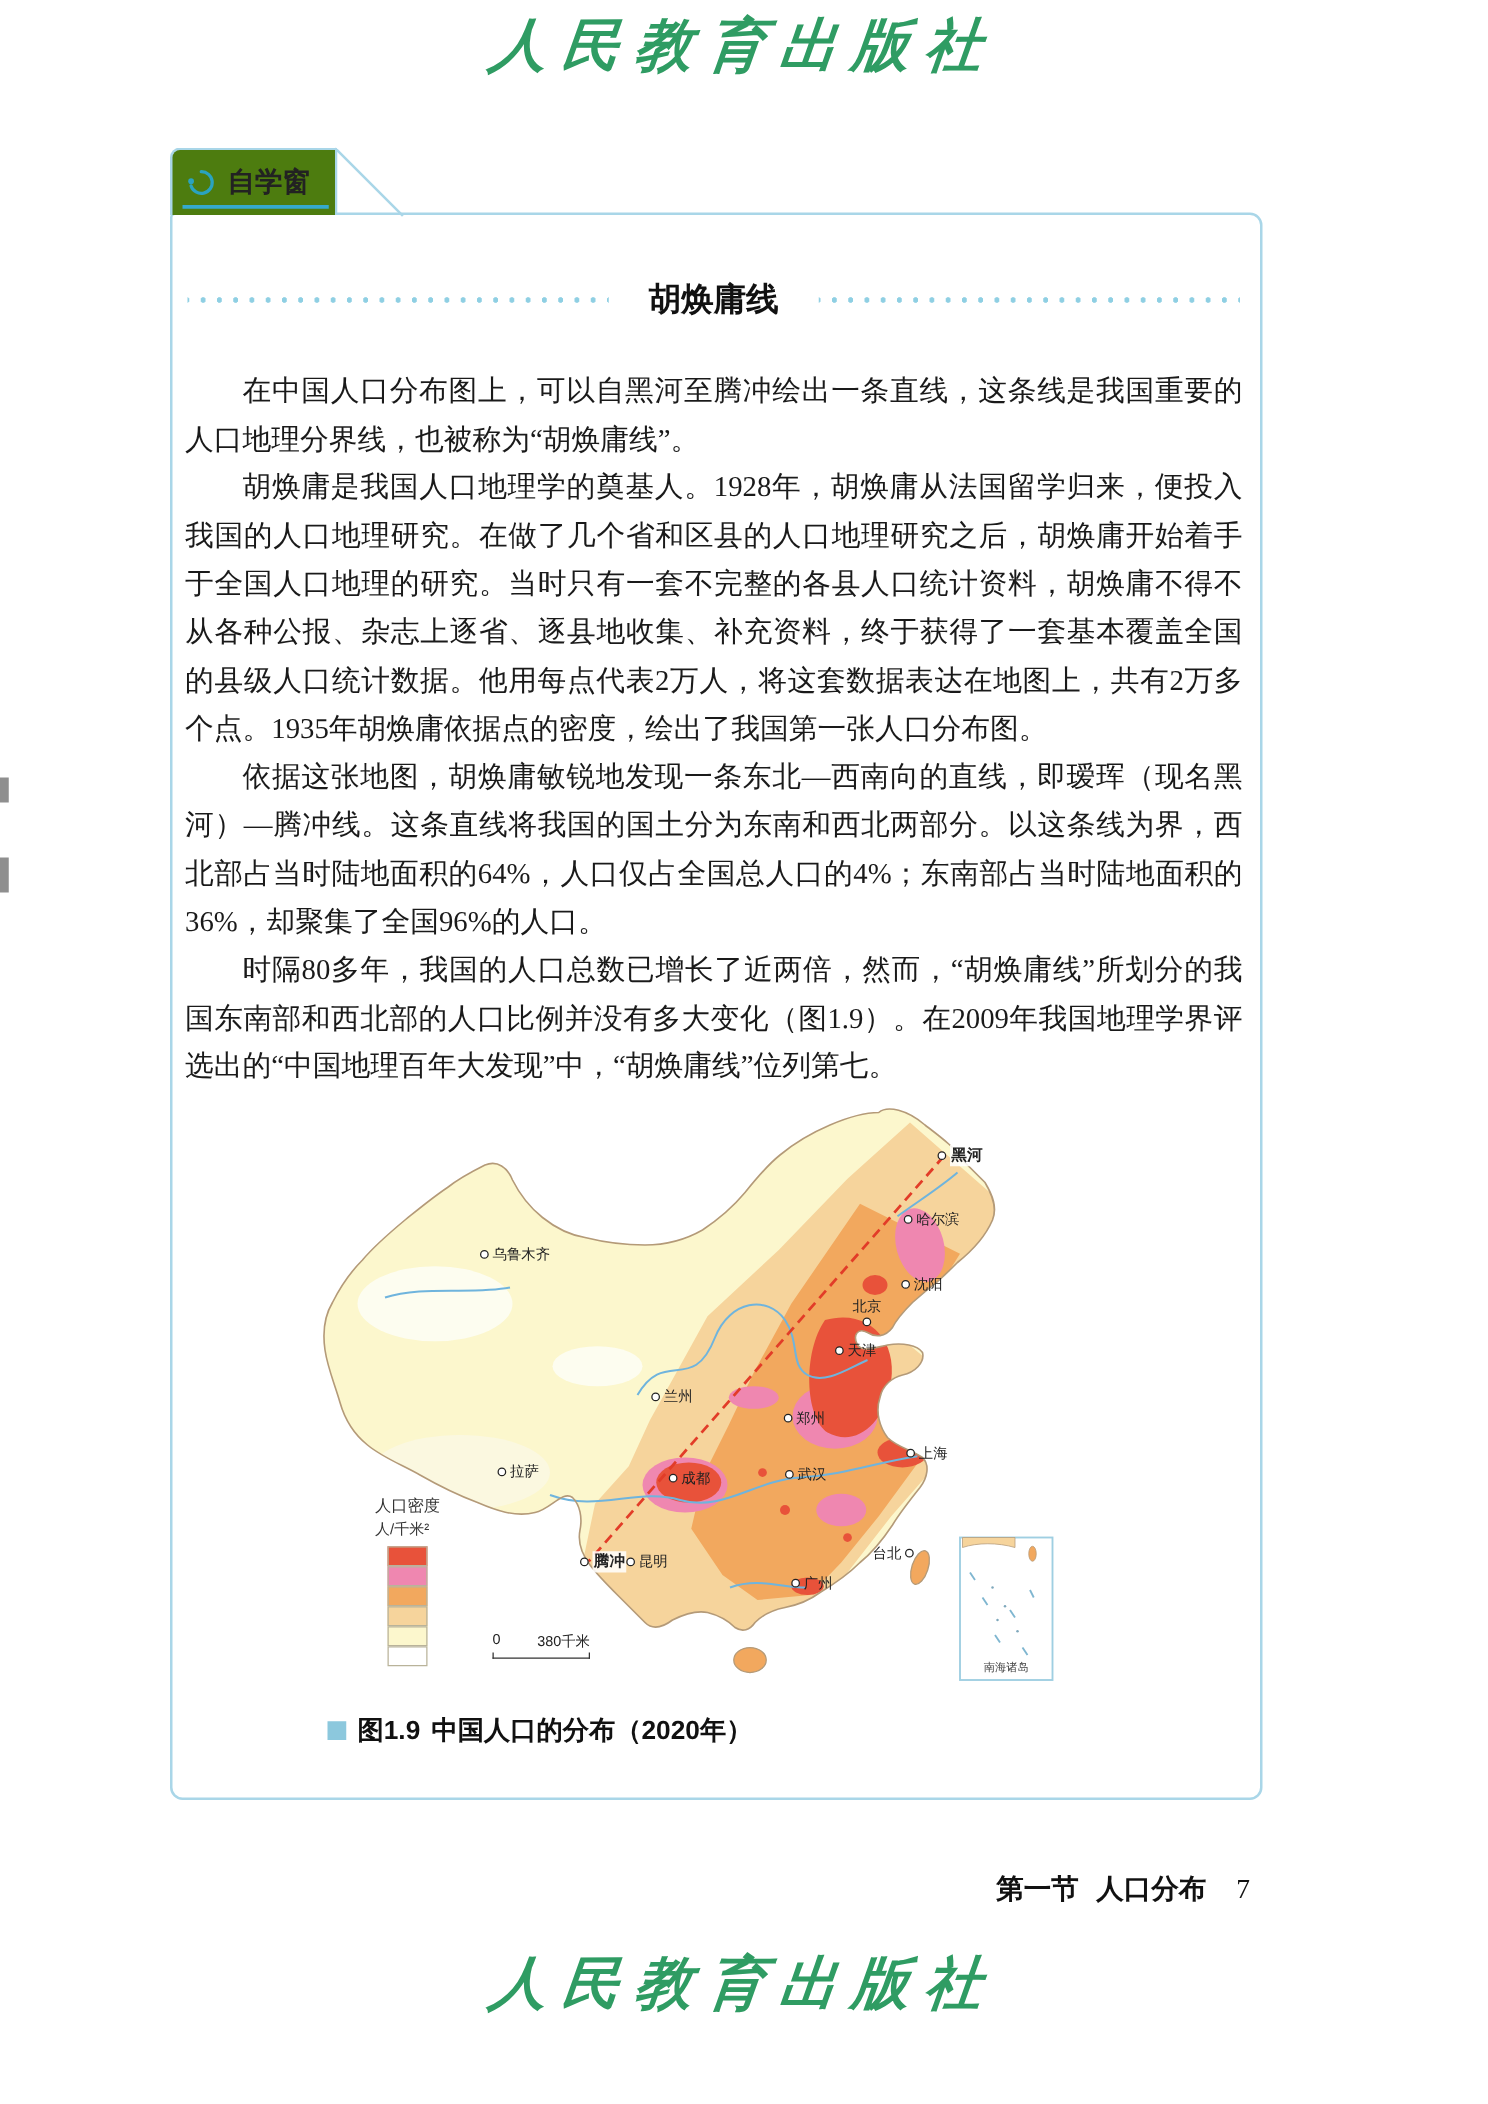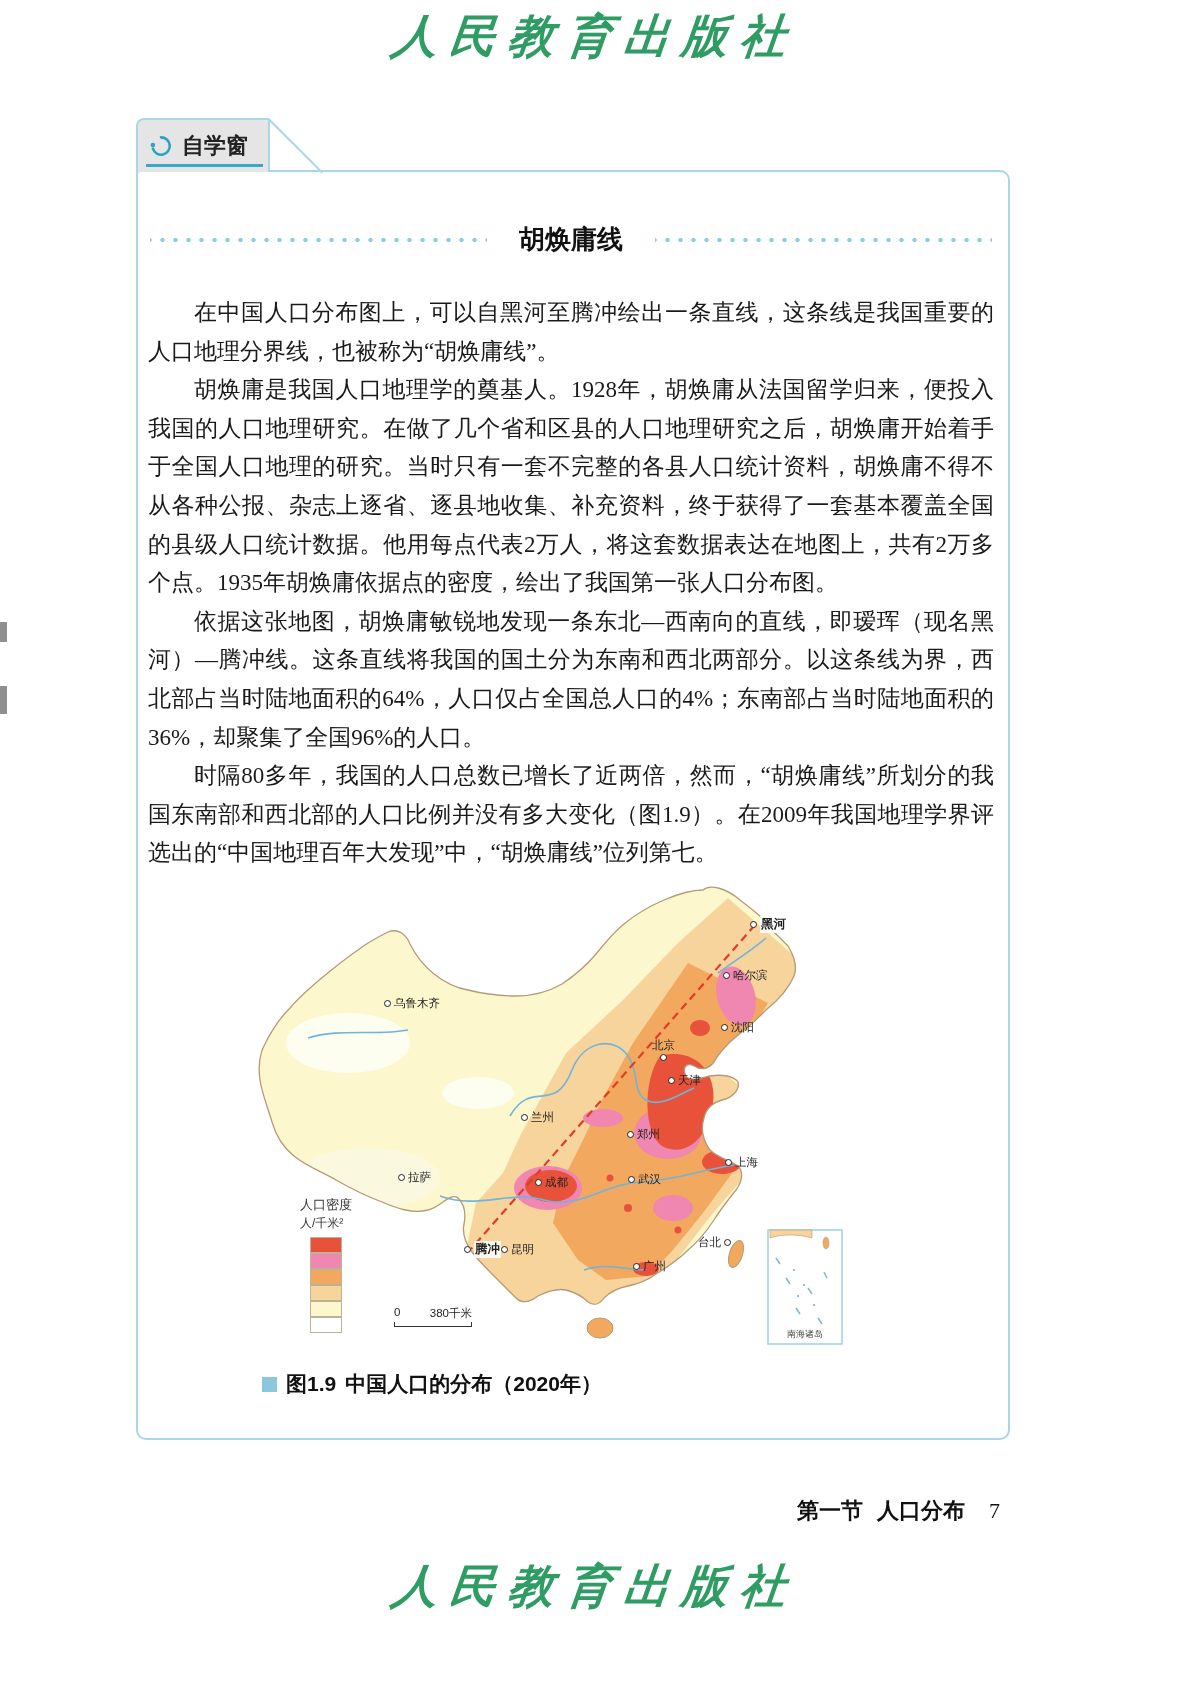--- a/index.html
+++ b/index.html
@@ -12,21 +12,21 @@
     color:#2f9c63;font-size:46px;letter-spacing:12px;transform:skewX(-6deg);}
   .pub-top{top:6px;}
   .pub-bottom{top:1556px;}
 
   
   .edge-mark{position:absolute;left:0;width:7px;background:#8f8f8f;}
 
   
   .frame{position:absolute;left:136px;top:170px;width:870px;height:1266px;
     border:2px solid #a9d6e8;border-radius:4px 10px 10px 10px;}
-  .tab{position:absolute;left:136px;top:118px;width:134px;height:54px;background:#e5e5e5;
+  .tab{position:absolute;left:136px;top:118px;width:134px;height:54px;background:#4d7c0f;
     border:2px solid #a9d6e8;border-bottom:none;border-radius:8px 2px 0 0;z-index:3;
     display:flex;align-items:center;gap:8px;padding:0 0 0 10px;box-sizing:border-box;}
   .tab-underline{position:absolute;left:8px;right:5px;bottom:5px;height:3px;background:#35aacd;}
   .tab-label{font-family:"Liberation Sans","DejaVu Sans",sans-serif;font-size:22px;font-weight:600;color:#222;}
   .tab-diag{position:absolute;left:270px;top:119px;width:75px;height:2px;background:#a9d6e8;
     transform:rotate(45deg);transform-origin:0 0;z-index:2;}
 
   
   .title-row{position:absolute;left:150px;top:222px;width:842px;display:flex;align-items:center;gap:32px;}
   .dotline{flex:1;height:6px;
@@ -39,21 +39,21 @@
     font-size:23px;line-height:38.6px;text-align:justify;}
   .body-text p{margin:0;text-indent:2em;}
 
   
   .map-wrap{position:absolute;left:248px;top:878px;width:745px;height:488px;}
   .map-wrap svg{position:absolute;left:0;top:0;}
   .city{position:absolute;display:flex;align-items:center;gap:3px;z-index:5;
     font-family:"Liberation Sans","DejaVu Sans",sans-serif;font-size:11.5px;color:#222;white-space:nowrap;}
   .city .dot{width:5px;height:5px;border:1.3px solid #222;border-radius:50%;background:#fff;flex:0 0 auto;}
   .city.major .clabel{font-weight:700;font-size:12.5px;background:rgba(255,255,255,.85);padding:0 1px;}
-  .city.col{flex-direction:column;gap:1px;align-items:center;}
+  .city.col{flex-direction:column;gap:1px;align-items:center;margin-left:30px;}
   .city.rev{flex-direction:row-reverse;}
 
   
   .legend{position:absolute;left:52px;top:318px;z-index:5;
     font-family:"Liberation Sans","DejaVu Sans",sans-serif;color:#333;}
   .legend-title{font-size:13px;margin-bottom:1px;}
   .legend-unit{font-size:12px;margin-bottom:5px;}
   .lrow{display:flex;align-items:center;height:16px;flex-direction:column;}
   .swatch{width:32px;height:16px;border:0.5px solid #b9b39a;box-sizing:border-box;flex:0 0 auto;}
   .lval{font-size:12px;margin-left:7px;}

